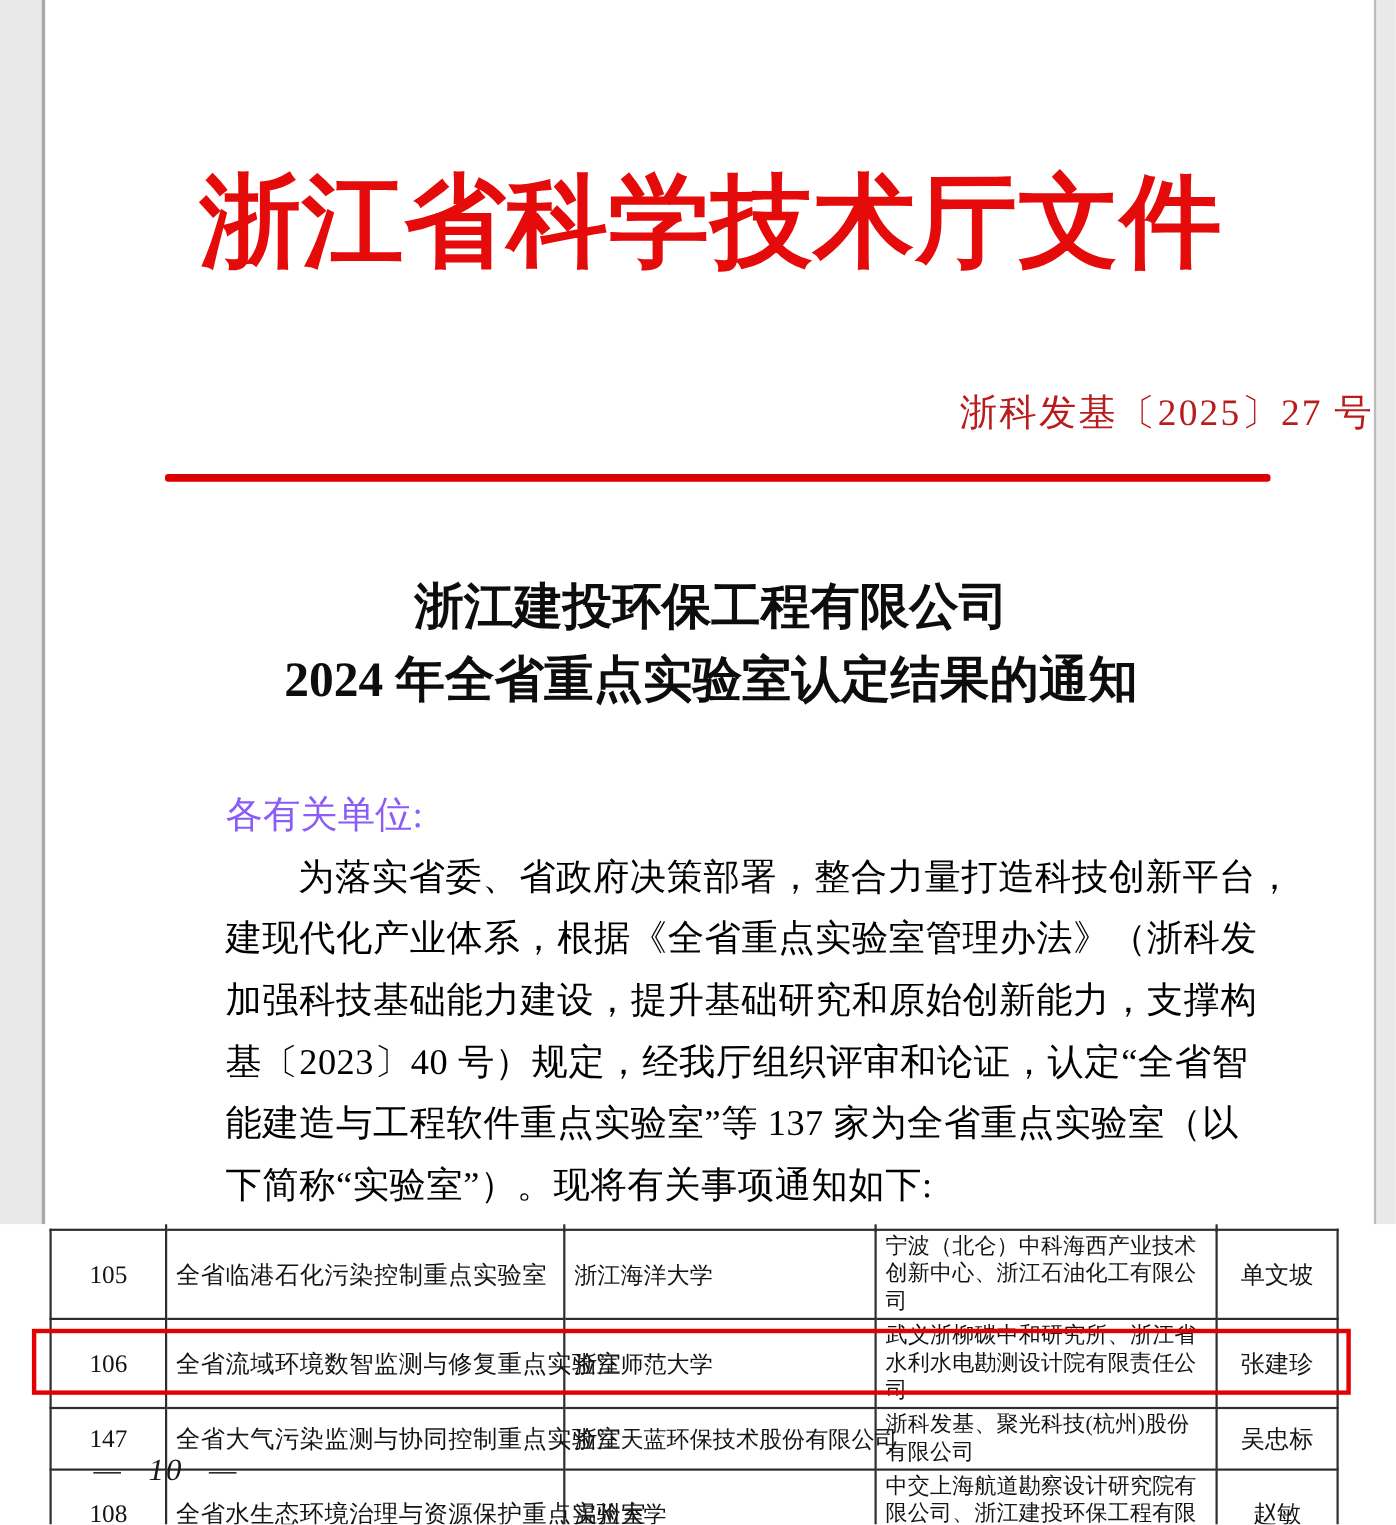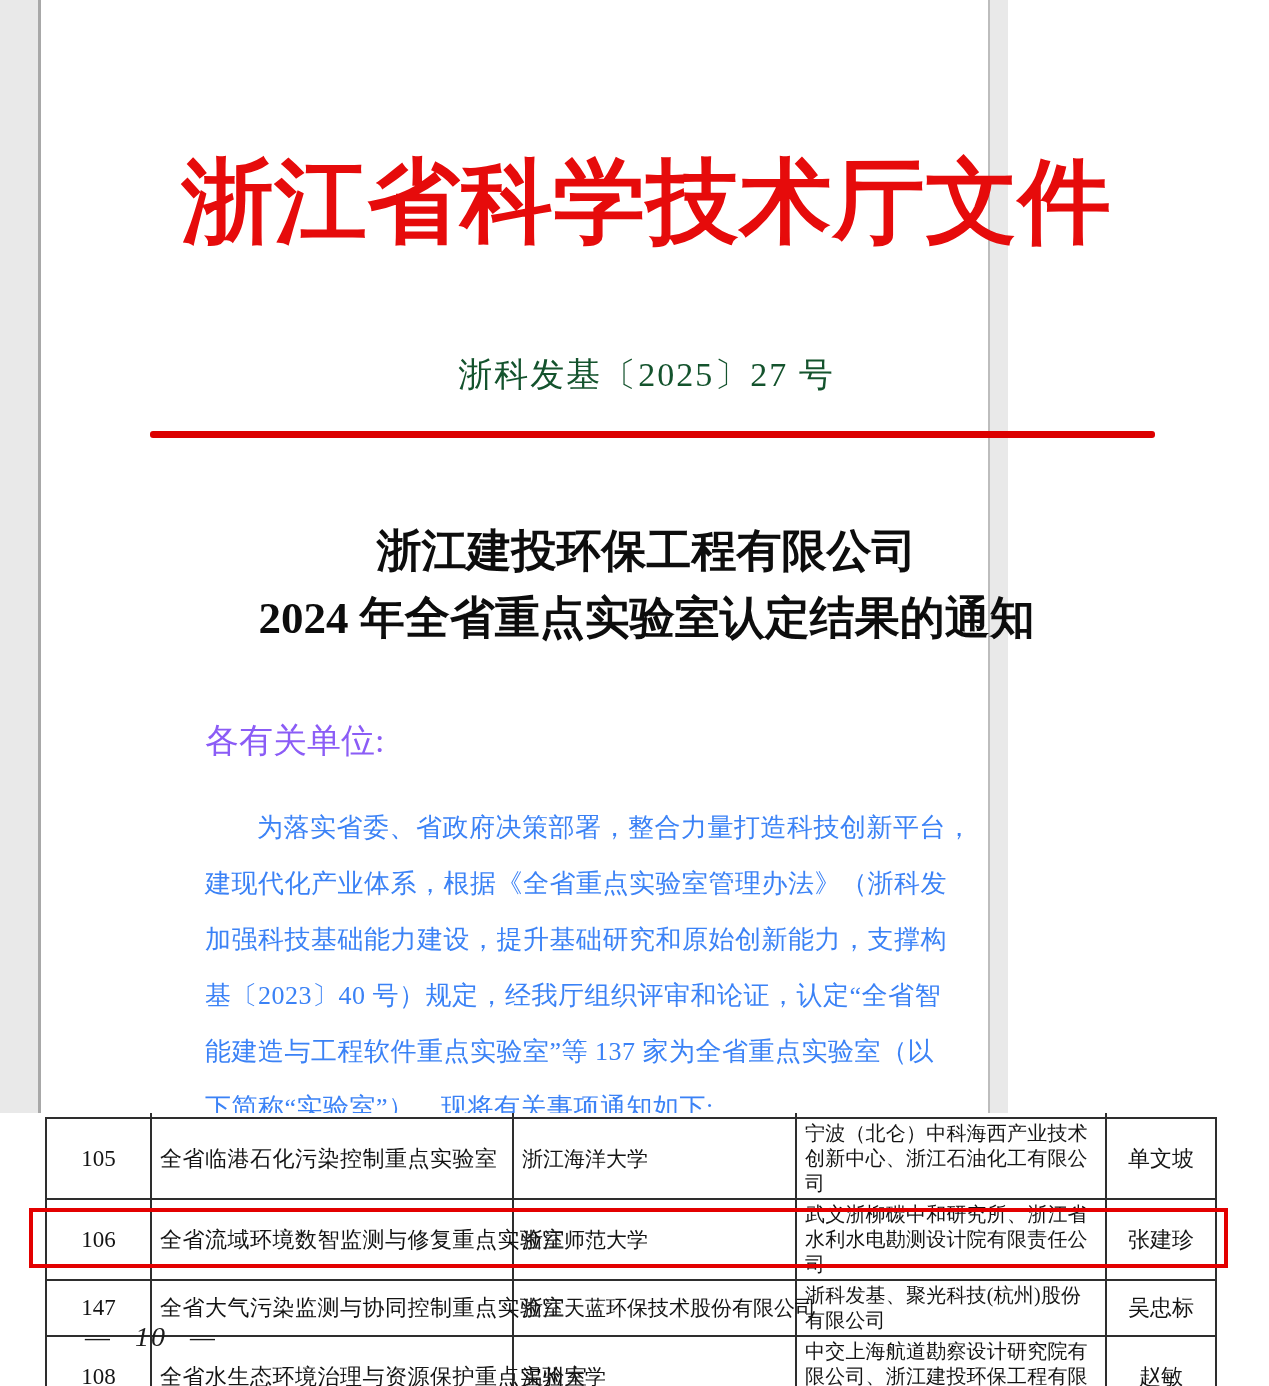--- a/index.html
+++ b/index.html
@@ -11,21 +11,21 @@
     width: 1269px;
     height: 1386px;
     background: #ffffff;
     overflow: hidden;
   }
 
   
   .doc-section {
     position: absolute;
     left: 0; top: 0;
-    width: 1008px; height: 1113px;
+    width: 1269px; height: 1113px;
     background: #ffffff;
     font-family: Liberation Serif, serif;
   }
   .margin-strip {
     position: absolute; top: 0; height: 1113px;
     background: #e9e9e9;
   }
   .margin-strip.left  { left: 0;  width: 41px; border-right: 3px solid #a8a8a8; }
   .margin-strip.right { right: 0; width: 20px; border-left: 2px solid #bdbdbd; }
 
@@ -37,24 +37,24 @@
     font-size: 92px;
     font-weight: bold;
     letter-spacing: 1px;
     color: #e60b0b;
     white-space: nowrap;
   }
   .doc-number {
     position: absolute;
     left: 44px; top: 352px;
     width: 1205px;
-    text-align: center;
+    text-align: right;
     font-size: 34px;
     letter-spacing: 2px;
-    color: #14532d;
+    color: #b91c1c;
   }
   .red-rule {
     position: absolute;
     left: 150px; top: 431px;
     width: 1005px; height: 7px;
     background: #dc0000;
     border-radius: 3px;
   }
   .notice-title {
     position: absolute;
@@ -67,26 +67,26 @@
     color: #0d0d0d;
   }
   .salutation {
     position: absolute;
     left: 205px; top: 718px;
     font-size: 34px;
     color: #8b5cf6;
   }
   .body-text {
     position: absolute;
-    left: 205px; top: 800px;
+    left: 205px; top: 770px;
     width: 910px;
-    font-size: 26px;
+    font-size: 33px;
     line-height: 56px;
     letter-spacing: 0.5px;
-    color: #3b82f6;
+    color: #000000;
   }
   .body-text .line { white-space: nowrap; }
   .body-text .line.indent { text-indent: 2em; }
 
   
   .table-section {
     position: absolute;
     left: 0; top: 1113px;
     width: 1269px; height: 273px;
     background: #ffffff;

